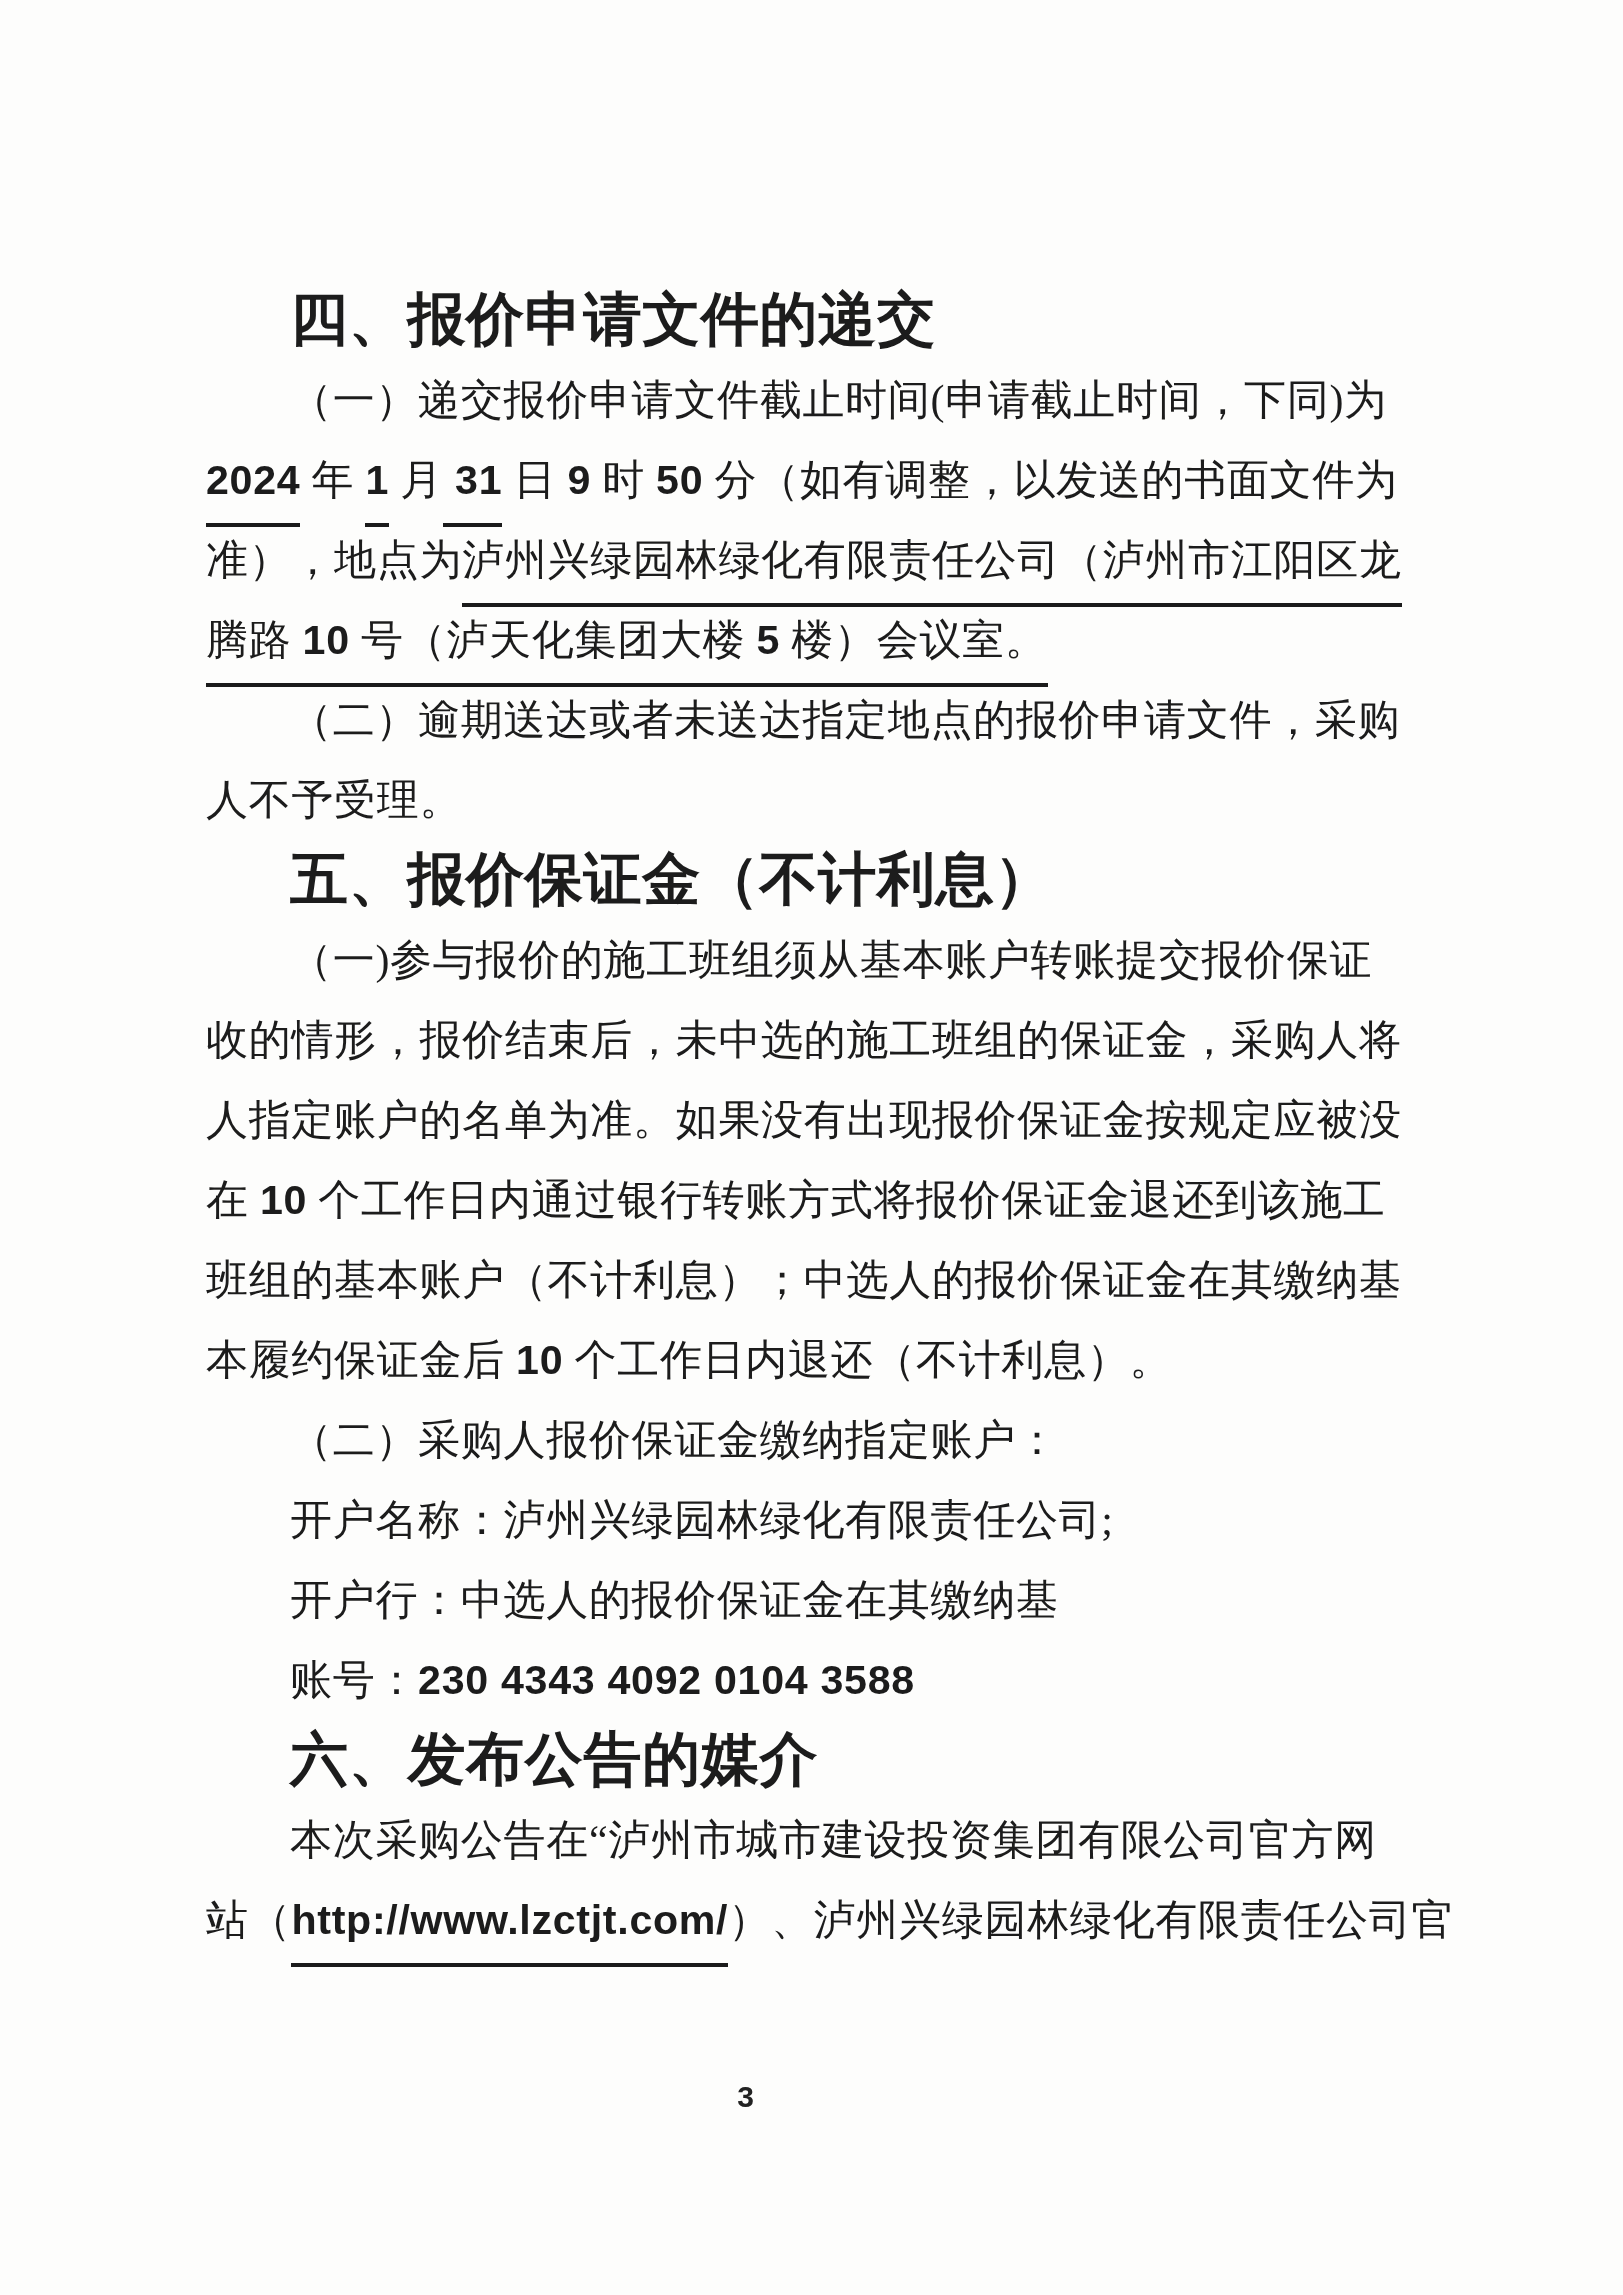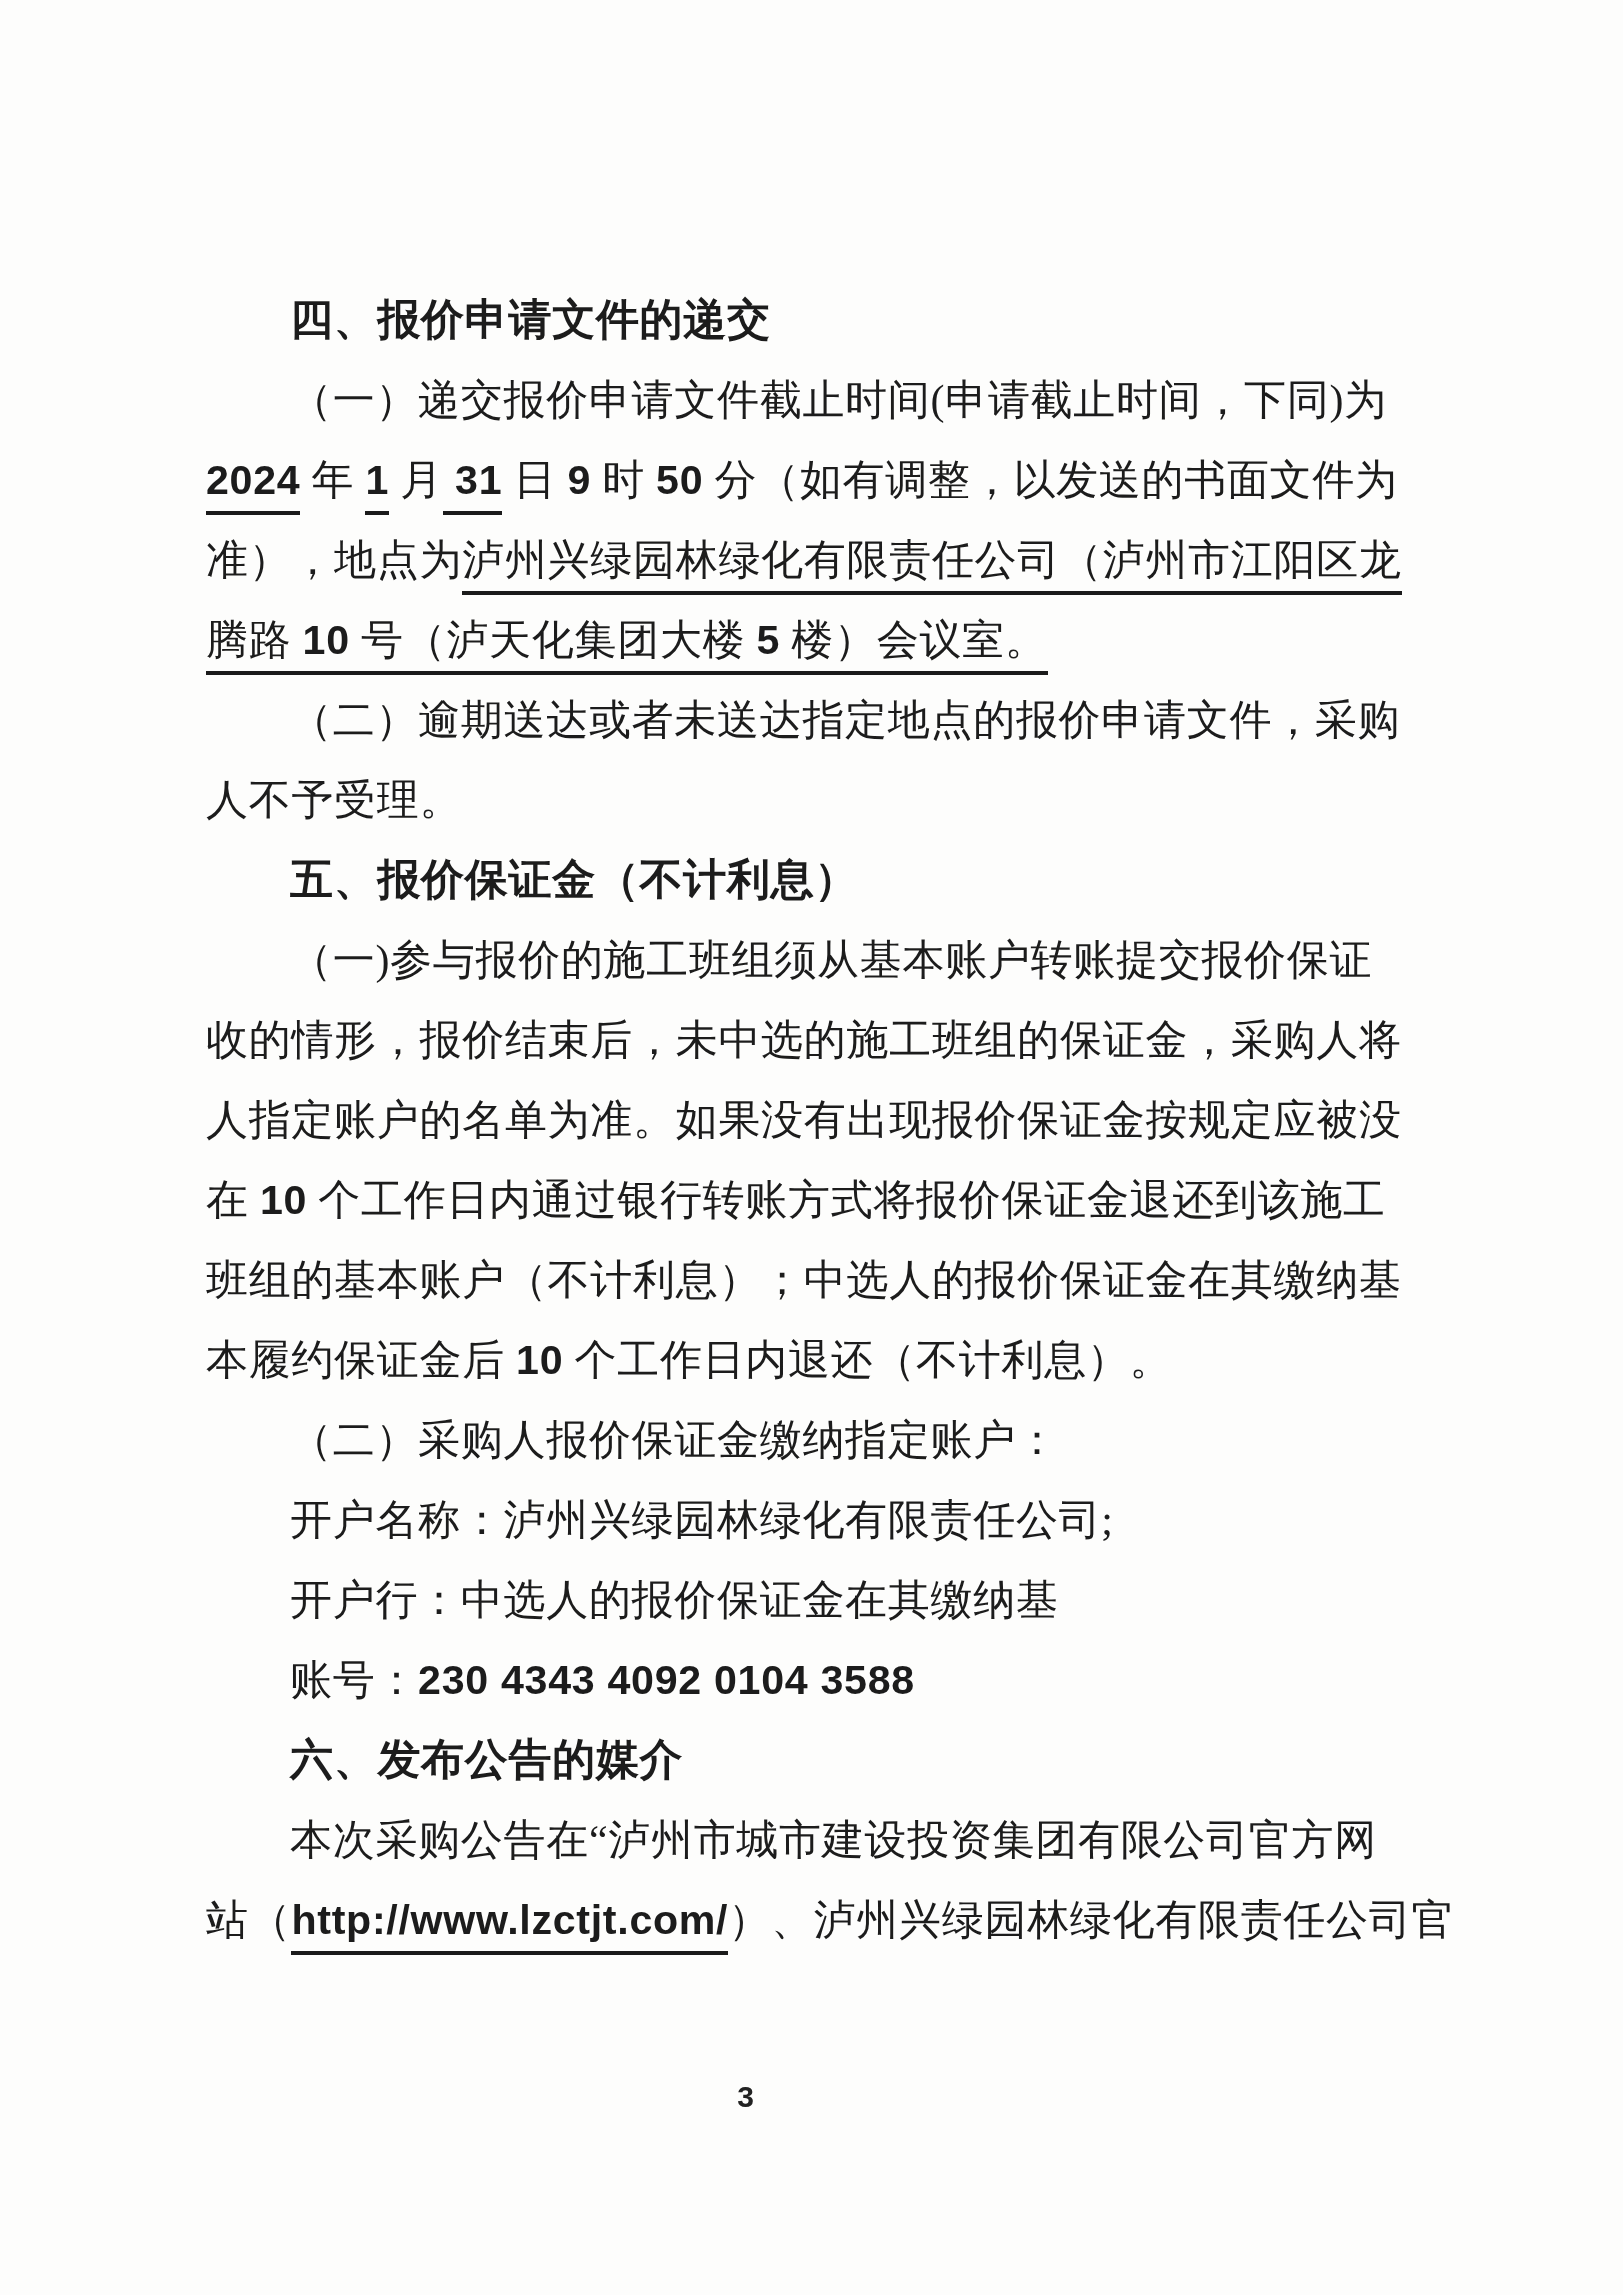--- a/index.html
+++ b/index.html
@@ -27,30 +27,30 @@
     line-height: 80px;
     font-size: 42px;
     letter-spacing: 0.7px;
     white-space: nowrap;
   }
   .indent {
     padding-left: 84px;
   }
   .hd {
     font-weight: 700;
-    font-size: 43px;
+    font-size: 58px;
   }
   .n {
     font-family: "Liberation Sans", "DejaVu Sans", sans-serif;
     font-weight: 700;
     font-size: 0.98em;
   }
   .u {
     border-bottom: 4.6px solid #1b1b1b;
-    padding-bottom: 8px;
+    padding-bottom: 20px;
   }
   .footer-num {
     position: absolute;
     left: 713px;
     top: 2080px;
     width: 65px;
     text-align: center;
     font-family: "Liberation Sans", "DejaVu Sans", sans-serif;
     font-weight: 600;
     font-size: 30px;

